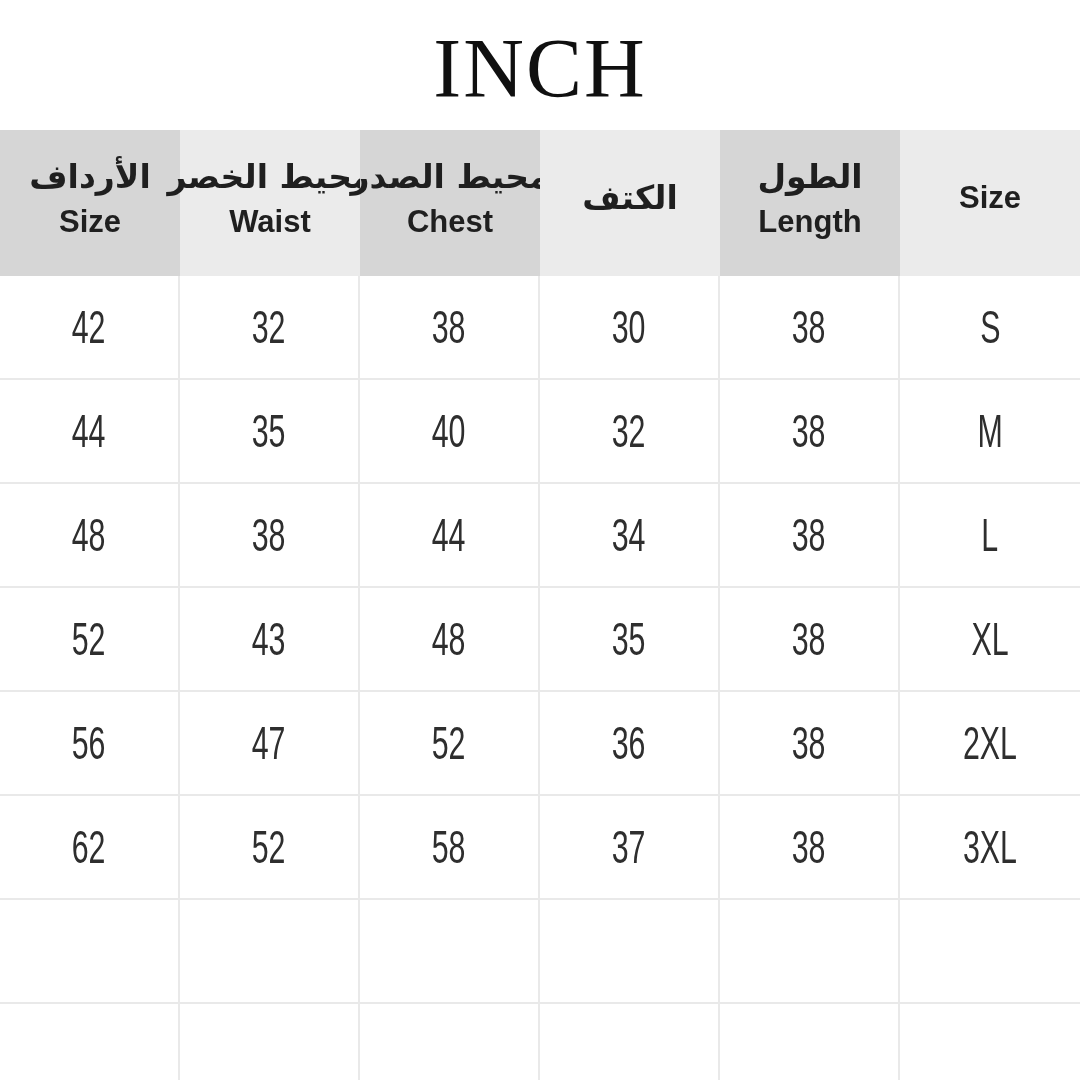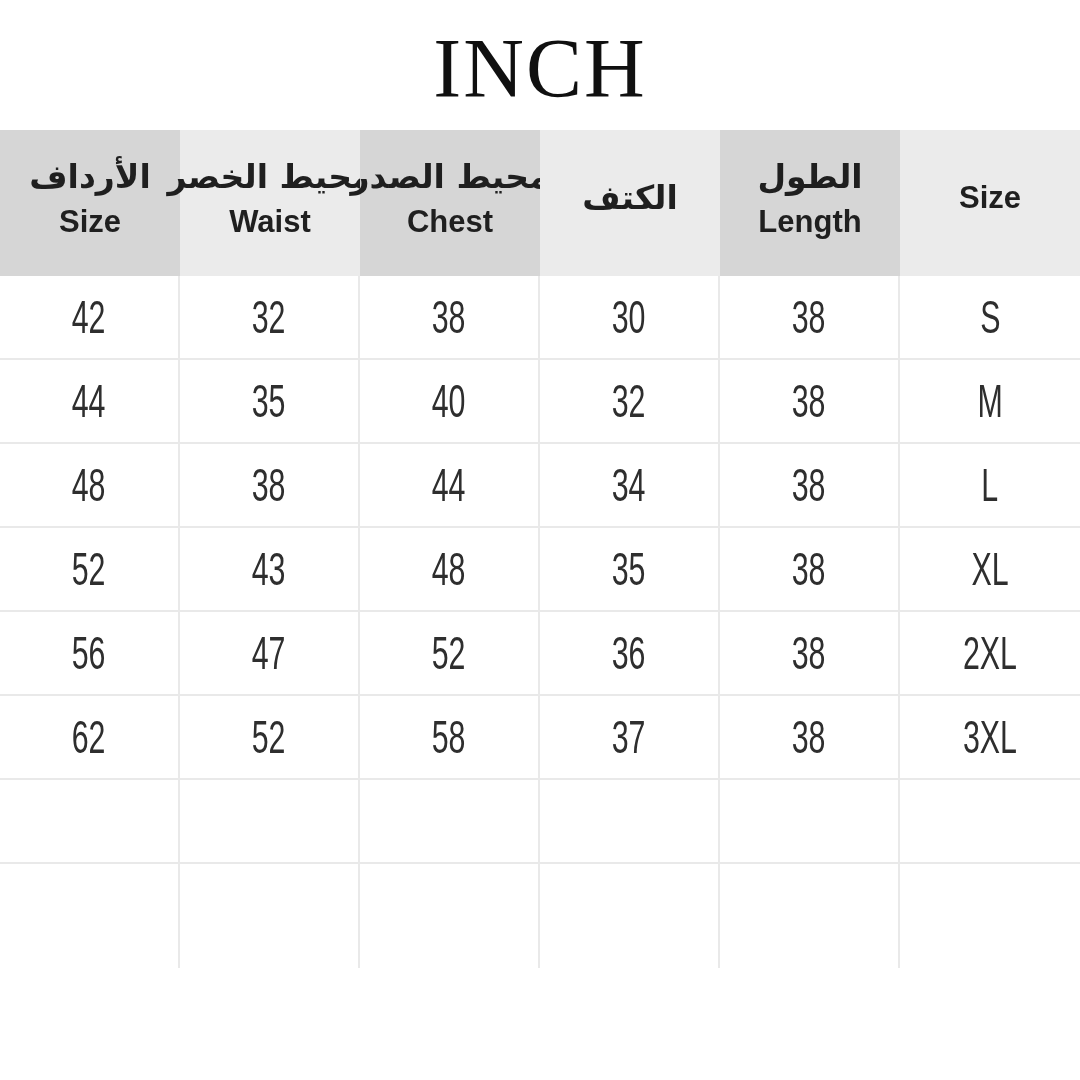--- a/index.html
+++ b/index.html
@@ -52,21 +52,21 @@
     white-space:nowrap;
     direction:rtl;
   }
   .hdr .en{
     font-family:"Liberation Sans","DejaVu Sans",sans-serif;
     font-weight:700;
     font-size:31px;
     line-height:1.2;
   }
   .cell{
-    height:84px;
+    height:104px;
     display:flex;align-items:center;justify-content:center;
     background:#ffffff;
     border-right:2px solid var(--grid-line);
     border-bottom:2px solid var(--grid-line);
   }
   .cell.last-col{border-right:none;}
   .row.last .cell{border-bottom:none;height:104px;}
   .num{
     font-family:"Liberation Sans",sans-serif;
     font-size:46px;

